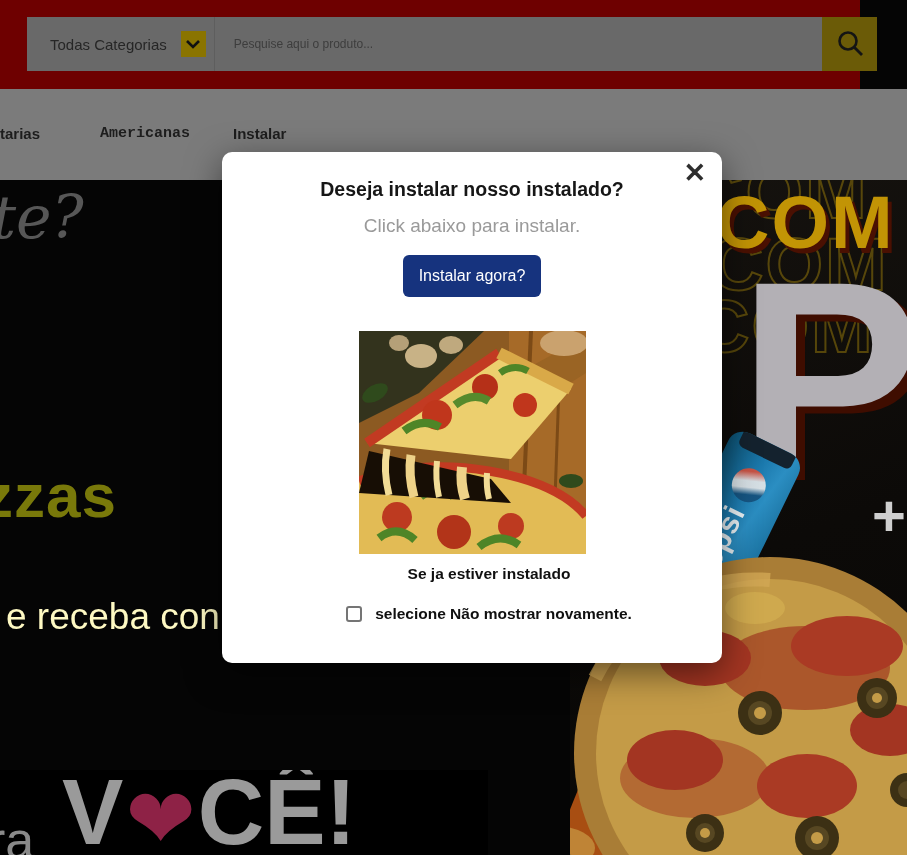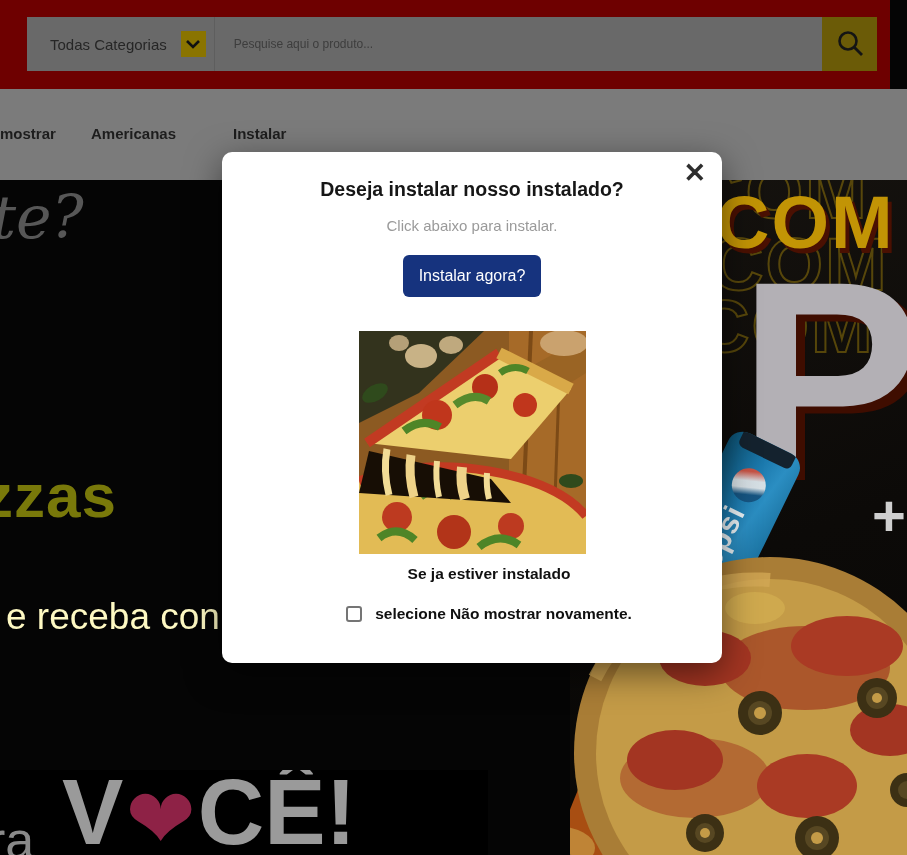--- a/index.html
+++ b/index.html
@@ -2,33 +2,33 @@
 <html><head>
 <meta charset="utf-8">
 <style>
   html,body{margin:0;padding:0;}
   body{
     width:907px;height:855px;position:relative;overflow:hidden;
     background:#050505;font-family:"Liberation Sans",sans-serif;
     -webkit-font-smoothing:antialiased;
   }
   
-  .header{position:absolute;left:0;top:0;width:860px;height:89px;background:#6e0000;padding-left:30px;}
+  .header{position:absolute;left:0;top:0;width:860px;height:89px;background:#6e0000;}
   .searchbar{position:absolute;left:27px;top:17px;width:850px;height:54px;background:#696969;display:flex;align-items:center;}
   .cat-label{margin-left:23px;font-size:15px;color:#262626;white-space:nowrap;cursor:pointer;}
   .chev-box{margin-left:14px;width:25px;height:26px;background:#8a7400;display:flex;align-items:center;justify-content:center;cursor:pointer;flex:none;}
   .sb-divider{width:1px;align-self:stretch;background:#5e5e5e;margin-left:8px;}
   .search-input{flex:1;margin-left:17px;border:0;background:transparent;font-size:12px;color:#333;outline:none;font-family:"Liberation Sans",sans-serif;}
   .search-input::placeholder{color:#3d3d3d;opacity:1;}
   .search-btn{width:55px;height:54px;background:#6b5b07;border:0;display:flex;align-items:center;justify-content:center;cursor:pointer;flex:none;padding:0;}
   
   .nav{position:absolute;left:0;top:89px;width:907px;height:91px;background:#7b7b7b;}
   .nav-item{position:absolute;top:36px;font-size:15px;font-weight:700;color:#1d1d1d;cursor:pointer;white-space:nowrap;}
   .nav-item.n0{left:0;}
-  .nav-item.n1{left:91px;}
+  .nav-item.n1{left:100px;font-family:Liberation Mono, monospace;}
   .nav-item.n2{left:233px;}
   
   .hero-te{position:absolute;left:-8px;top:182px;font-family:"DejaVu Serif",serif;font-style:italic;font-size:60px;color:#575757;}
   .hero-zzas{position:absolute;left:-18px;top:460px;font-size:62px;font-weight:700;color:#79790a;letter-spacing:1px;}
   .hero-receba{position:absolute;left:6px;top:596px;font-size:37px;color:#fef9c3;}
   
   .photo{position:absolute;left:570px;top:180px;width:337px;height:675px;overflow:hidden;
          background:linear-gradient(160deg,#16130f 0%,#0c0a08 55%,#080706 100%);}
   .com-outline{position:absolute;font-weight:800;font-size:74px;letter-spacing:2px;color:transparent;
                -webkit-text-stroke:2px rgba(155,125,10,0.5);white-space:nowrap;}
@@ -64,21 +64,21 @@
   
   .banner{position:absolute;left:0;top:770px;width:488px;height:85px;background:#000;overflow:hidden;}
   .b-ra{position:absolute;left:-12px;top:40px;font-size:52px;color:#8a8a8a;}
   .b-word{position:absolute;left:62px;top:-10px;white-space:nowrap;font-size:92px;font-weight:700;color:#9a9a9a;}
   .b-heart{font-size:84px;color:#8e2246;margin:0 2px;position:relative;top:4px;font-weight:400;}
   
   .modal{position:absolute;left:222px;top:152px;width:500px;height:511px;background:#fff;border-radius:10px;
          box-shadow:0 10px 35px rgba(0,0,0,0.5);z-index:20;text-align:center;}
   .modal-close{position:absolute;top:8px;right:16px;font-size:27px;font-weight:700;color:#2e2e2e;cursor:pointer;line-height:1;}
   .modal-title{margin:0;padding-top:26px;font-size:19.5px;font-weight:700;color:#161616;}
-  .modal-sub{margin-top:12px;font-size:15px;color:#9a9a9a;line-height:25px;}
+  .modal-sub{margin-top:12px;font-size:19px;color:#9a9a9a;line-height:25px;}
   .modal-btn{margin-top:17px;background:#16337e;color:#fff;font-size:16px;padding:12px 16px;border:0;border-radius:6px;
              cursor:pointer;font-family:"Liberation Sans",sans-serif;}
   .modal-pizza{display:block;width:227px;height:223px;margin:34px auto 0;}
   .note-wrap{margin-left:34px;margin-top:11px;}
   .note1{font-size:15.5px;font-weight:700;color:#101010;margin-top:6px;}
   .note-row{display:flex;justify-content:center;align-items:center;gap:13px;margin-top:22px;}
   .cb{appearance:none;-webkit-appearance:none;width:16px;height:16px;border:2px solid #757575;border-radius:3px;background:#fff;margin:0;cursor:pointer;}
   .note2{font-size:15.5px;font-weight:700;color:#101010;}
 </style>
 </head>
@@ -97,21 +97,21 @@
     <button class="search-btn">
       <svg width="32" height="32" viewBox="0 0 32 32">
         <circle cx="14" cy="13" r="8.5" fill="none" stroke="#141414" stroke-width="2.6"></circle>
         <line x1="20.5" y1="19.5" x2="28" y2="27" stroke="#141414" stroke-width="2.8"></line>
       </svg>
     </button>
   </div>
 </div>
 
 <div class="nav">
-  <span class="nav-item n0">mostrar</span>
+  <span class="nav-item n0">tarias</span>
   <span class="nav-item n1">Americanas</span>
   <span class="nav-item n2">Instalar</span>
 </div>
 
 <div class="hero-te">te?</div>
 <div class="hero-zzas">zzas</div>
 <div class="hero-receba">e receba con</div>
 
 <div class="photo">
   <div class="com-outline co0">COM</div>

